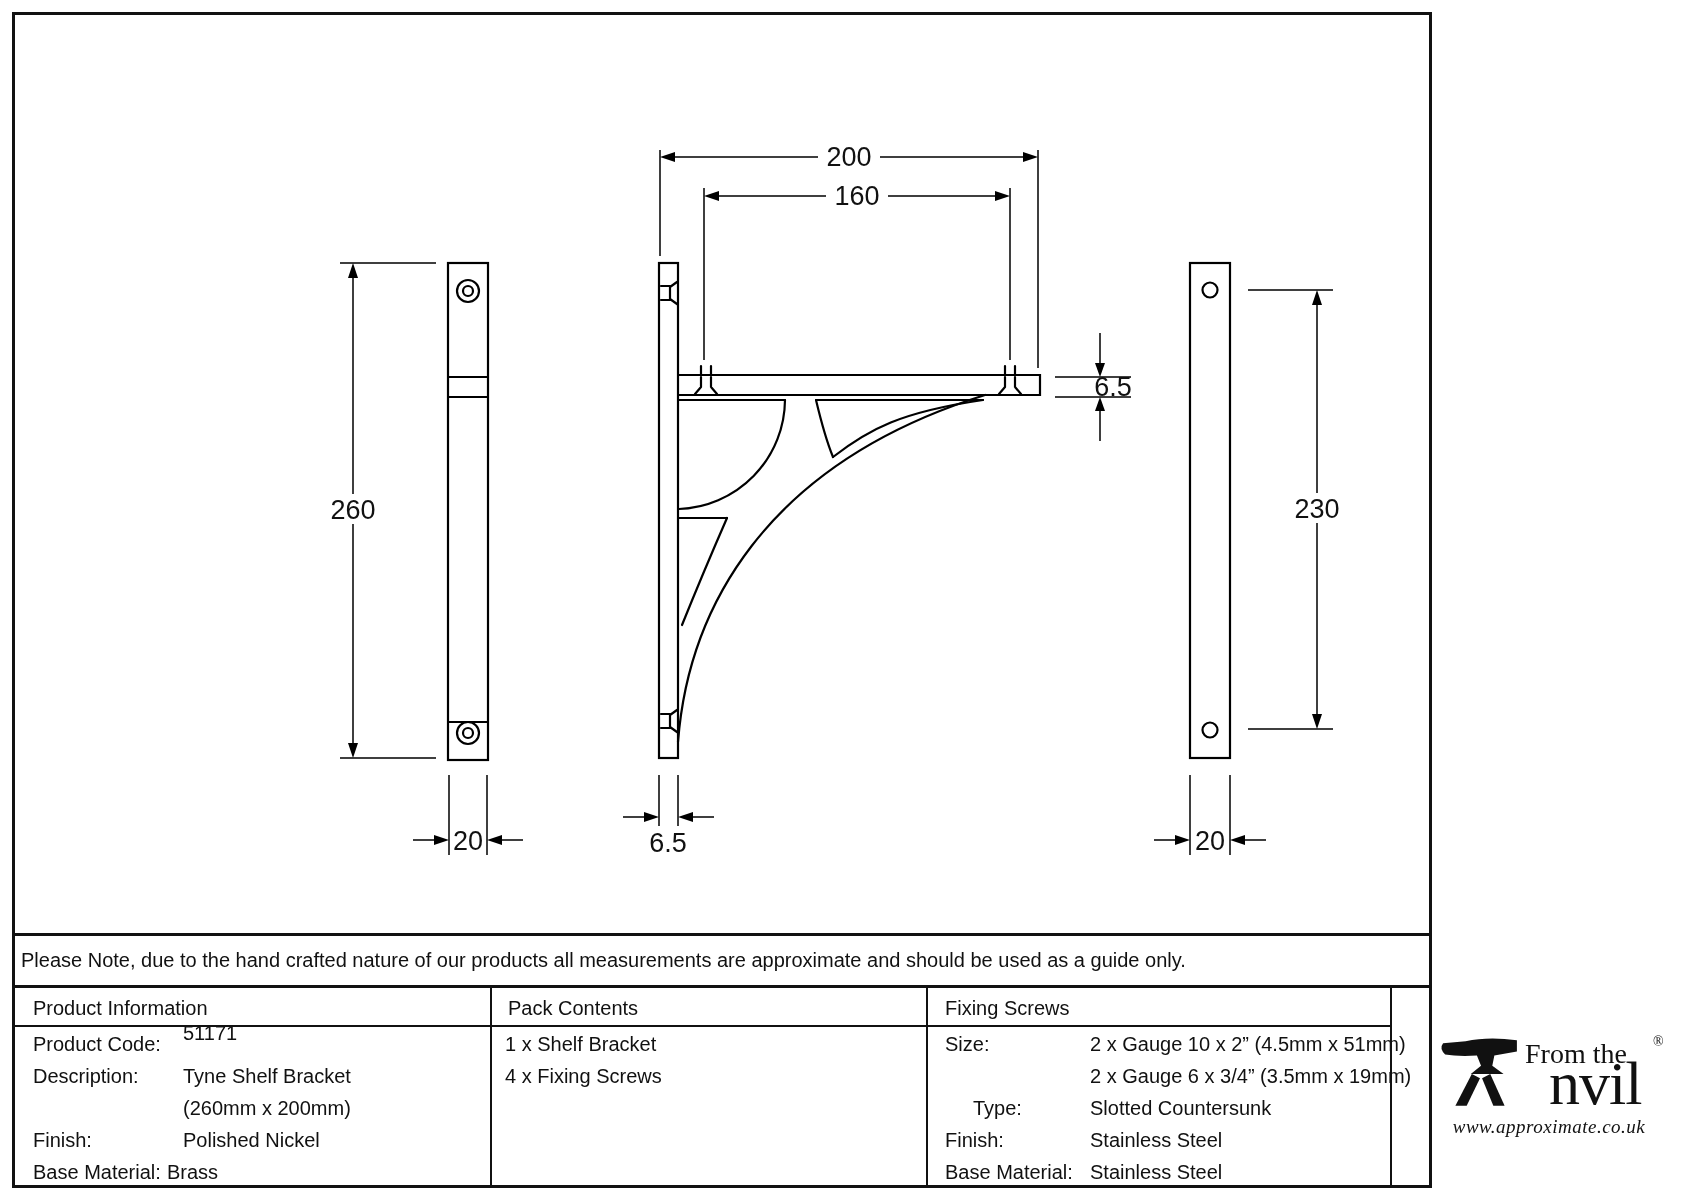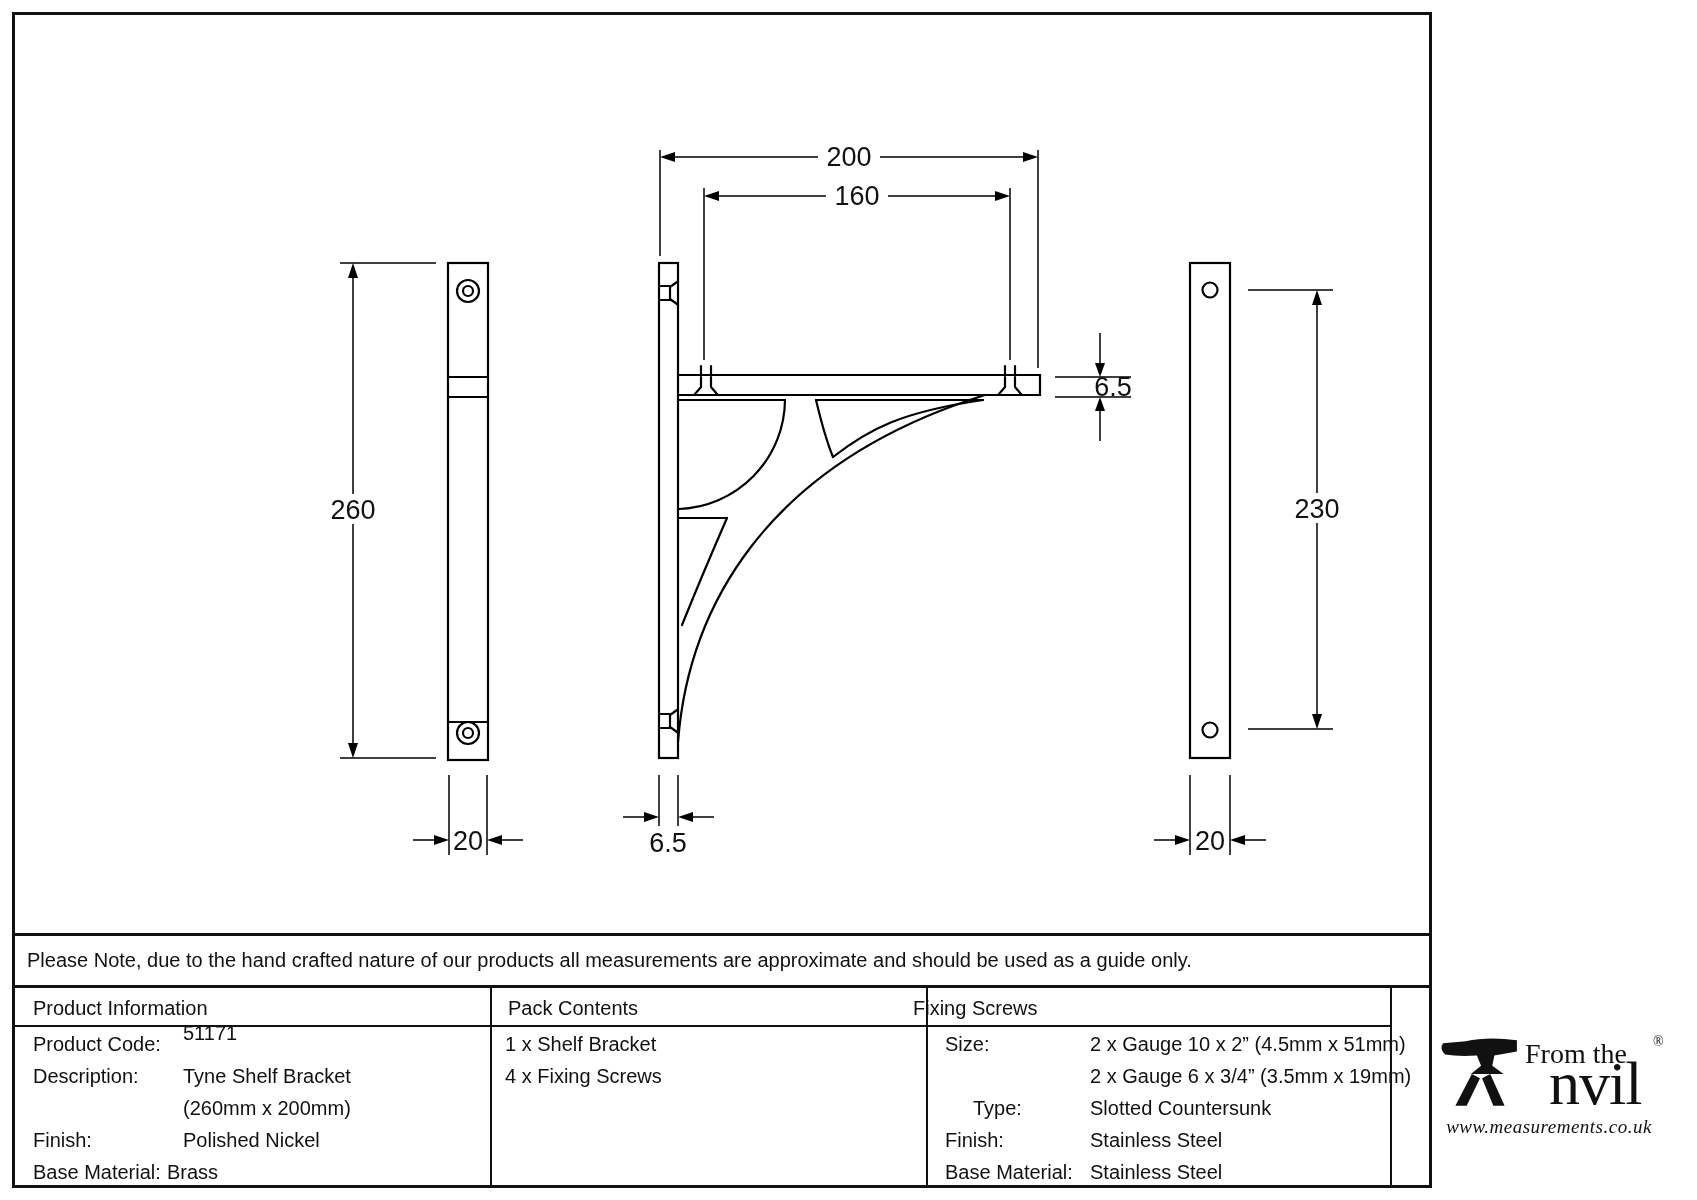--- a/index.html
+++ b/index.html
@@ -1,19 +1,19 @@
 <!DOCTYPE html>
 <html><head>
 <meta charset="utf-8">
 <style>
   html,body{margin:0;padding:0;background:#fff;}
   body{width:1697px;height:1200px;position:relative;font-family:"Liberation Sans",sans-serif;color:#111;}
   .frame{position:absolute;left:12px;top:12px;width:1420px;height:1176px;border:3px solid #111;box-sizing:border-box;background:#fff;}
   .drawing-svg{position:absolute;left:0;top:0;width:1667px;height:918px;}
-  .note-row{position:absolute;left:0;right:0;top:918px;height:52px;border-top:3px solid #111;box-sizing:border-box;display:flex;align-items:center;padding-left:12px;font-size:20px;}
+  .note-row{position:absolute;left:0;right:0;top:918px;height:52px;border-top:3px solid #111;box-sizing:border-box;display:flex;align-items:center;padding-left:6px;font-size:20px;}
   .info-table{position:absolute;left:0;right:0;top:970px;bottom:0;border-top:3px solid #111;box-sizing:border-box;font-size:20px;}
   .vline{position:absolute;top:0;bottom:0;width:2px;background:#111;}
   .v1{left:475px}.v2{left:911px}.v3{left:1375px}
   .hd-sep{position:absolute;left:0;width:1375px;top:37px;height:2px;background:#111;}
   .hd{position:absolute;top:9px;white-space:nowrap;}
   .cellline{position:absolute;white-space:nowrap;height:24px;text-align:right;}
   .logo-box{position:absolute;left:1412px;top:40px;width:246px;height:120px;font-family:"Liberation Serif",serif;}
   .anvil-glyph{position:absolute;left:12px;top:8px;width:82px;height:74px;}
   .anvil-word{position:absolute;left:86px;top:24px;font-size:62px;letter-spacing:-1px;line-height:1;margin-left:36px;}
   .from-the{position:absolute;left:98px;top:10px;font-size:28px;}
@@ -118,21 +118,21 @@
   </div>
 
   <div class="info-table">
     <div class="vline v1"></div>
     <div class="vline v2"></div>
     <div class="vline v3"></div>
     <div class="hd-sep"></div>
 
     <div class="hd" style="left:18px">Product Information</div>
     <div class="hd" style="left:493px">Pack Contents</div>
-    <div class="hd" style="left:898px">Fixing Screws</div>
+    <div class="hd" style="left:930px">Fixing Screws</div>
 
     <div class="cellline" style="left:18px;top:45px">Product Code:</div>
     <div class="cellline" style="left:168px;top:34px">51171</div>
     <div class="cellline" style="left:18px;top:77px">Description:</div>
     <div class="cellline" style="left:168px;top:77px">Tyne Shelf Bracket</div>
     <div class="cellline" style="left:168px;top:109px">(260mm x 200mm)</div>
     <div class="cellline" style="left:18px;top:141px">Finish:</div>
     <div class="cellline" style="left:168px;top:141px">Polished Nickel</div>
     <div class="cellline" style="left:18px;top:173px">Base Material:</div>
     <div class="cellline" style="left:152px;top:173px">Brass</div>
@@ -152,17 +152,17 @@
 
     <div class="logo-box">
       <svg class="anvil-glyph" viewBox="0 0 80 72">
         <path fill="#111" d="M6,18 Q0,12 4,7 L26,5 Q48,0 76,4 L76,15 L54,19 L52,29 L63,37 L31,37 L41,29 L37,19 Q18,20 6,18 Z"></path>
         <path fill="#111" d="M32,37 L16,68 L27,68 L40,41 Z"></path>
         <path fill="#111" d="M50,37 L64,68 L53,68 L42,41 Z"></path>
       </svg>
       <div class="anvil-word">nvil</div>
       <div class="from-the">From the</div>
       <div class="reg-mark">®</div>
-      <div class="website">www.measurements.co.uk</div>
+      <div class="website">www.approximate.co.uk</div>
     </div>
   </div>
 
 </div>
 
 </body></html>

